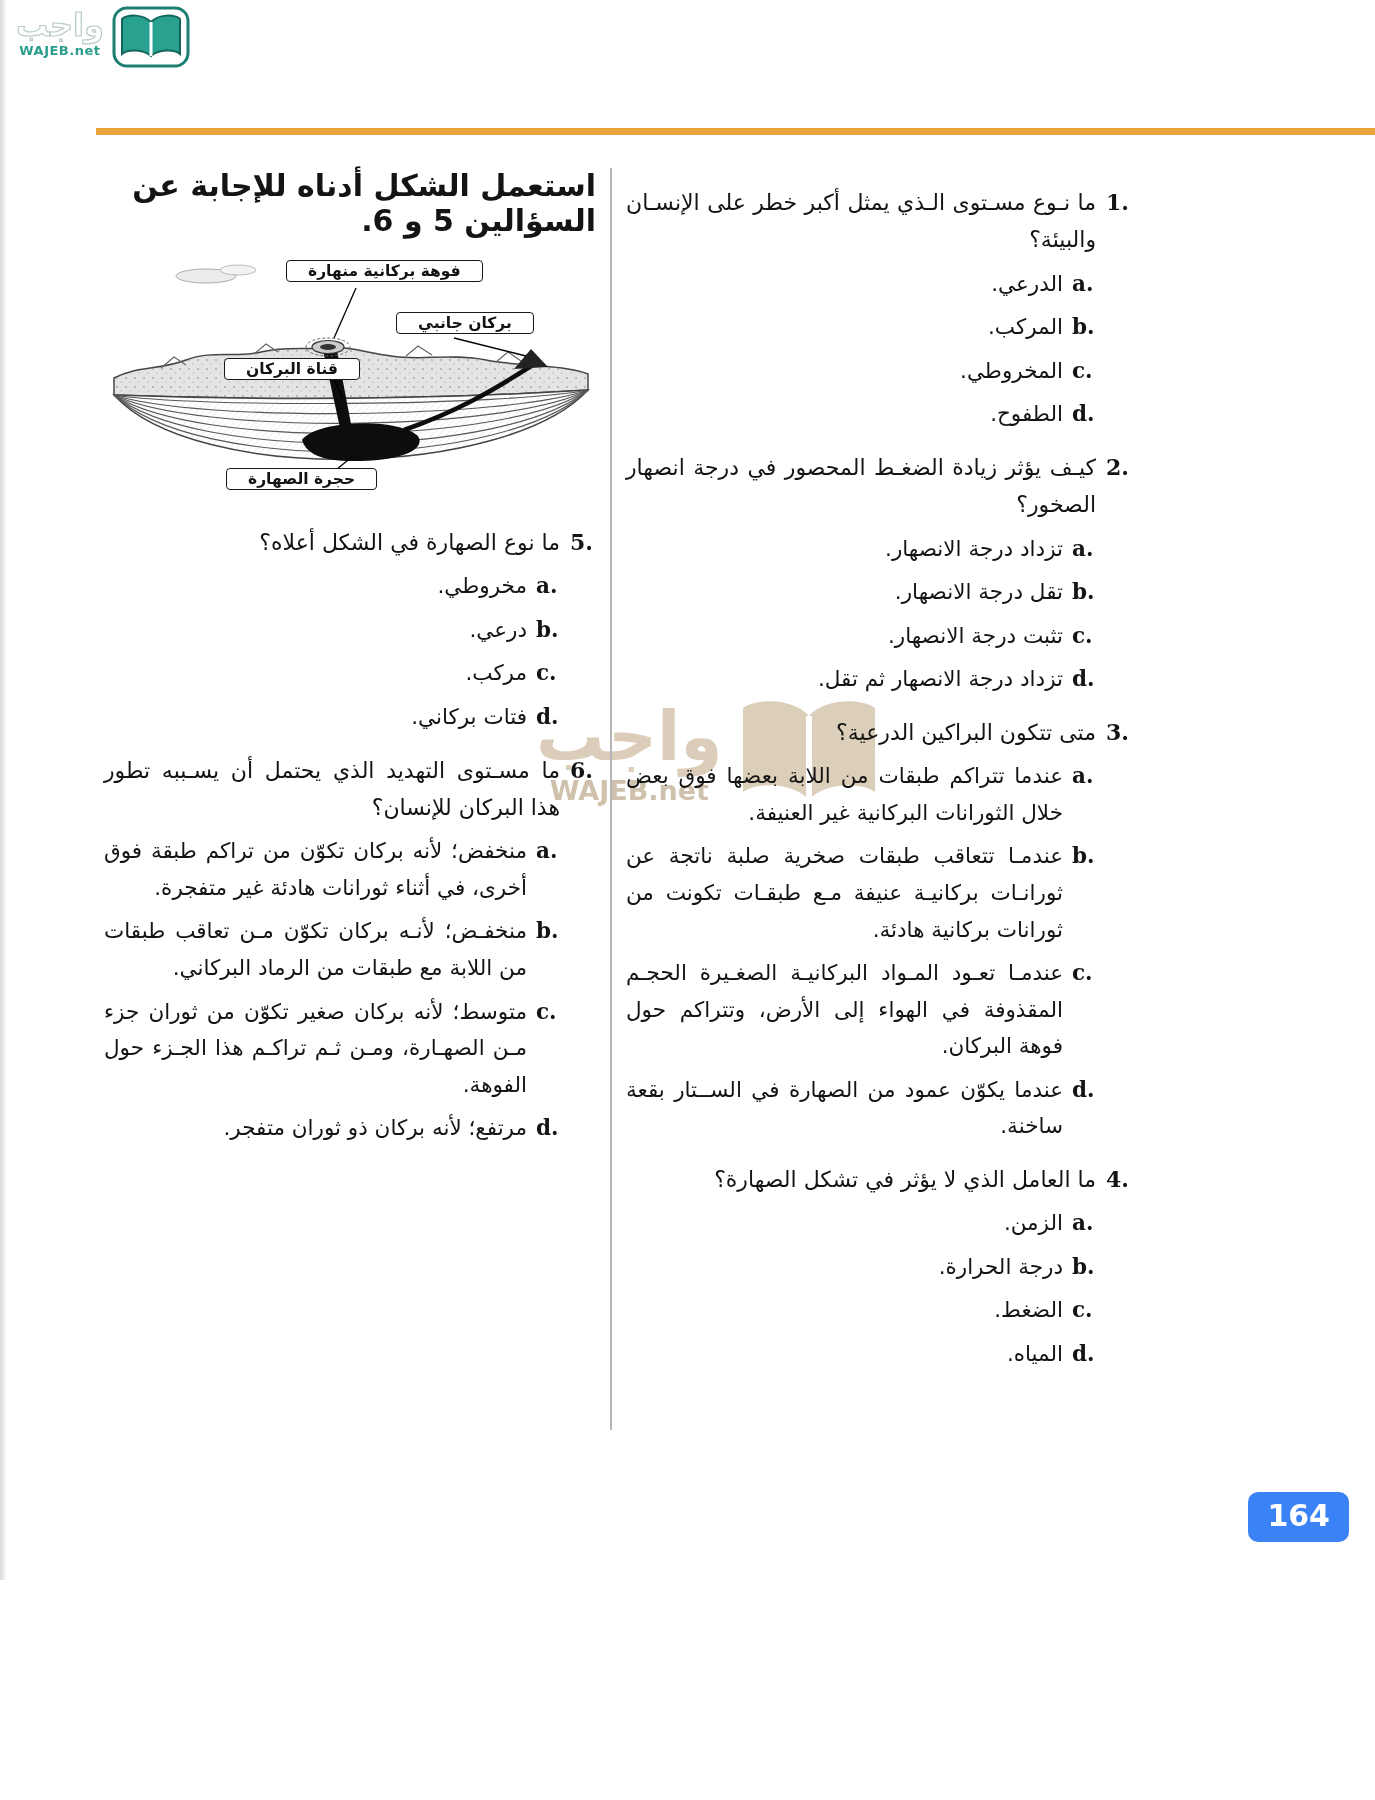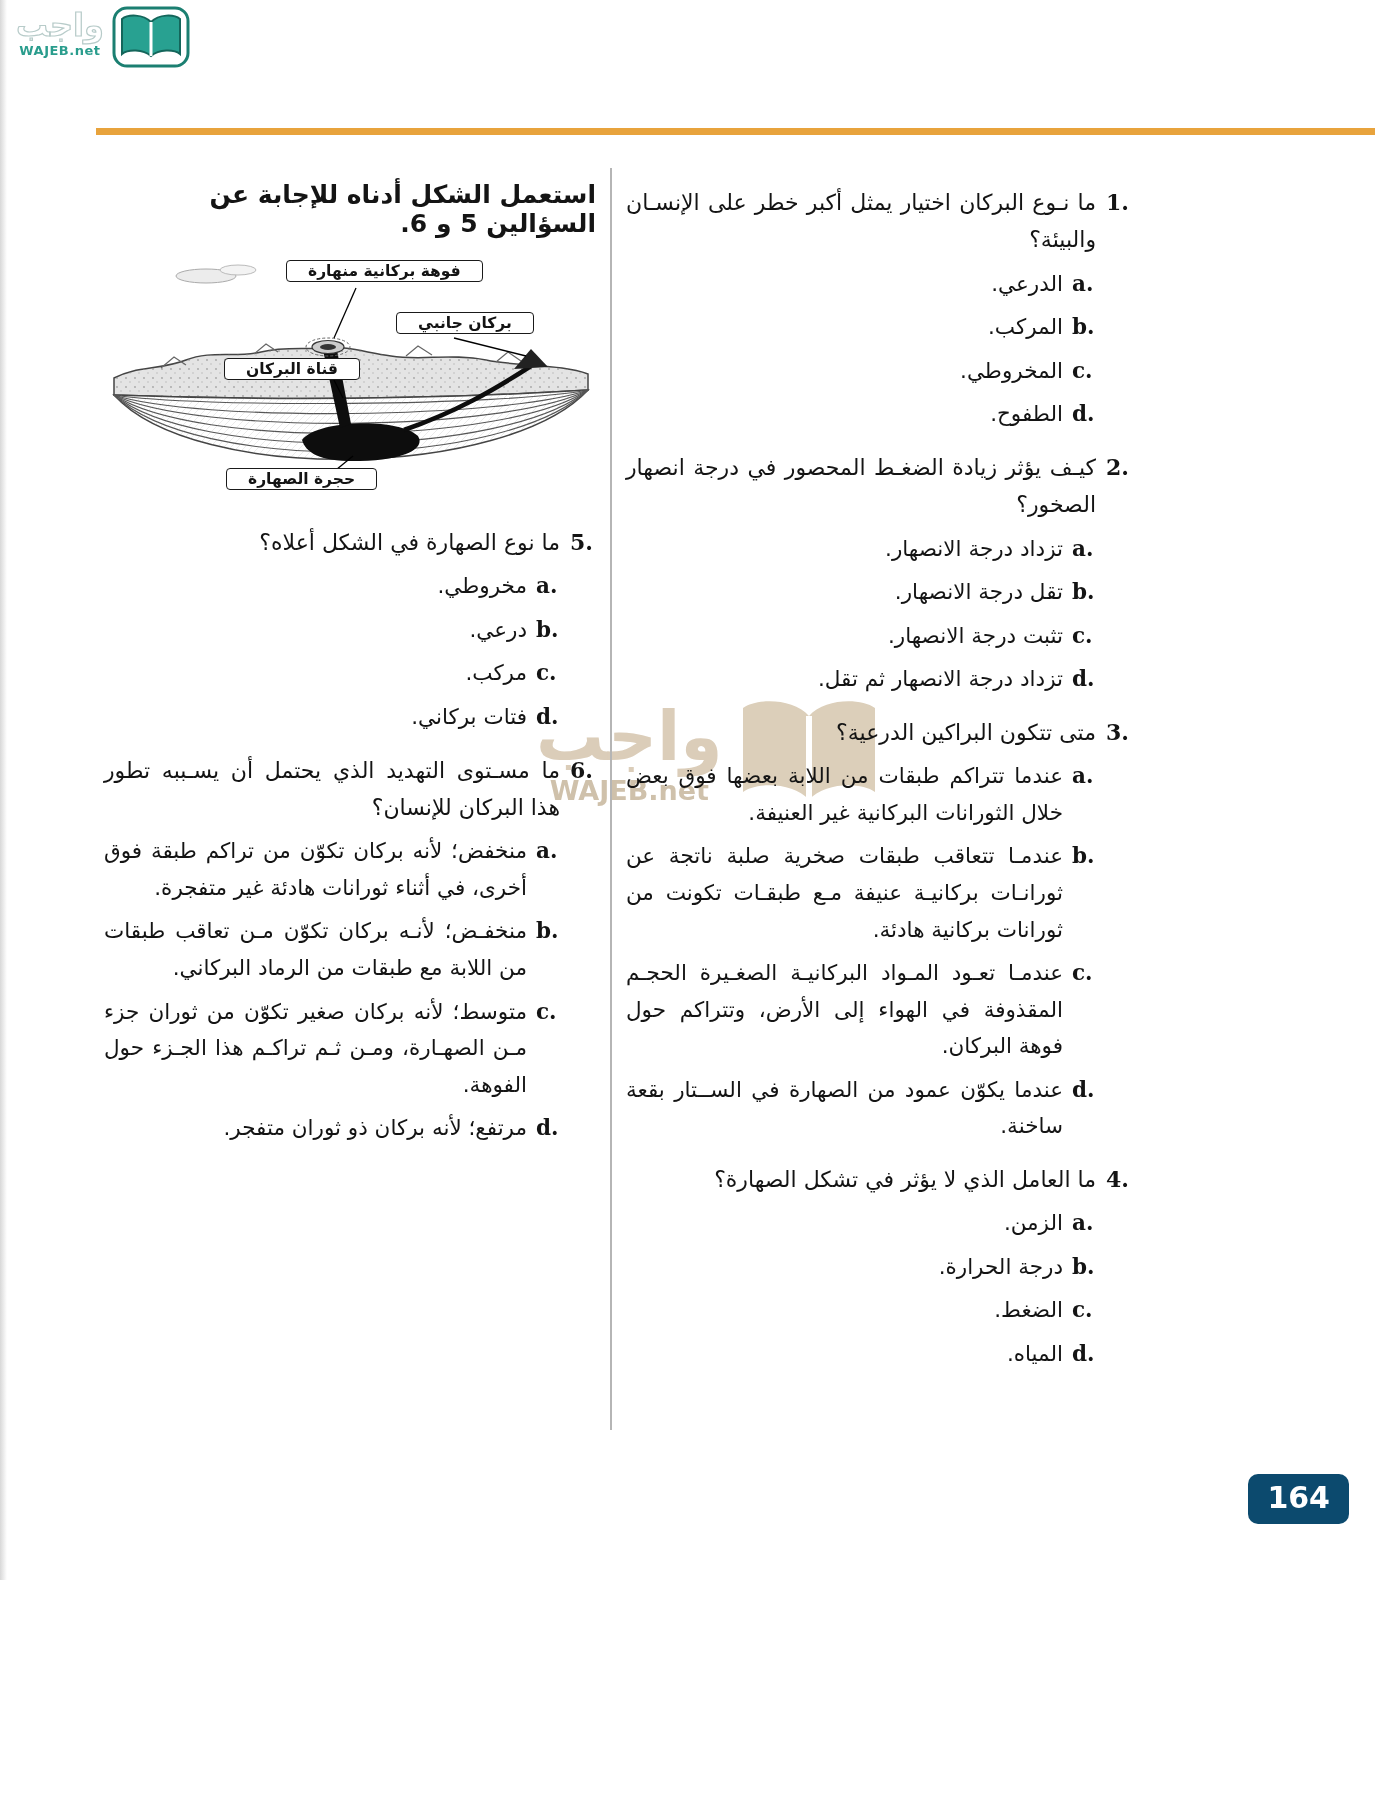--- a/index.html
+++ b/index.html
@@ -51,33 +51,33 @@
   .q-head { display:flex; gap:10px; font-size:22px; line-height:1.7; }
   .q-num { font-weight:bold; min-width:26px; direction:ltr; unicode-bidi:embed;
            font-family:"DejaVu Serif", serif; font-size:22px; }
   .q-text { flex:1; text-align:justify; }
   .options { padding-right:34px; margin-top:2px; }
   .option { display:flex; gap:9px; font-size:21.5px; line-height:1.7; margin:7px 0; }
   .opt-letter { font-weight:bold; min-width:26px; direction:ltr; unicode-bidi:embed;
                 font-family:"DejaVu Serif", serif; }
   .opt-text { flex:1; text-align:justify; }
 
-  .instruction { font-weight:bold; font-size:25px; margin-top:12px; }
+  .instruction { font-weight:bold; font-size:30px; margin-top:0; }
 
   
   .figure { position:relative; width:490px; height:258px; margin:12px 0 4px; direction:ltr;}
   .figure svg.diagram { position:absolute; inset:0; }
   .fig-label {
     position:absolute; background:#fff; border:1.4px solid #1a1a1a; border-radius:4px;
     padding:1px 21px; font-size:15.5px; font-weight:bold; white-space:nowrap; direction:rtl;
   }
 
   
   .page-num {
-    position:absolute; right:26px; bottom:56px; background:#0c4a6e; color:#fff;
+    position:absolute; right:26px; bottom:38px; background:#3b82f6; color:#fff;
     font-size:30px; font-weight:bold; padding:6px 19px 9px; border-radius:10px;
     direction:ltr; z-index:4;
   }
 </style>
 </head>
 <body>
 
 <div class="page">
 
   <div class="logo">
@@ -109,21 +109,21 @@
     </span>
   </div>
 
   <div class="content">
 
     <div class="col-right">
 
       <div class="question">
         <div class="q-head">
           <span class="q-num">1.</span>
-          <span class="q-text">ما نـوع البركان اختيار يمثل أكبر خطر على الإنسـان والبيئة؟</span>
+          <span class="q-text">ما نـوع مسـتوى الـذي يمثل أكبر خطر على الإنسـان والبيئة؟</span>
         </div>
         <div class="options">
           <div class="option">
             <span class="opt-letter">a.</span>
             <span class="opt-text">الدرعي.</span>
           </div>
           <div class="option">
             <span class="opt-letter">b.</span>
             <span class="opt-text">المركب.</span>
           </div>

